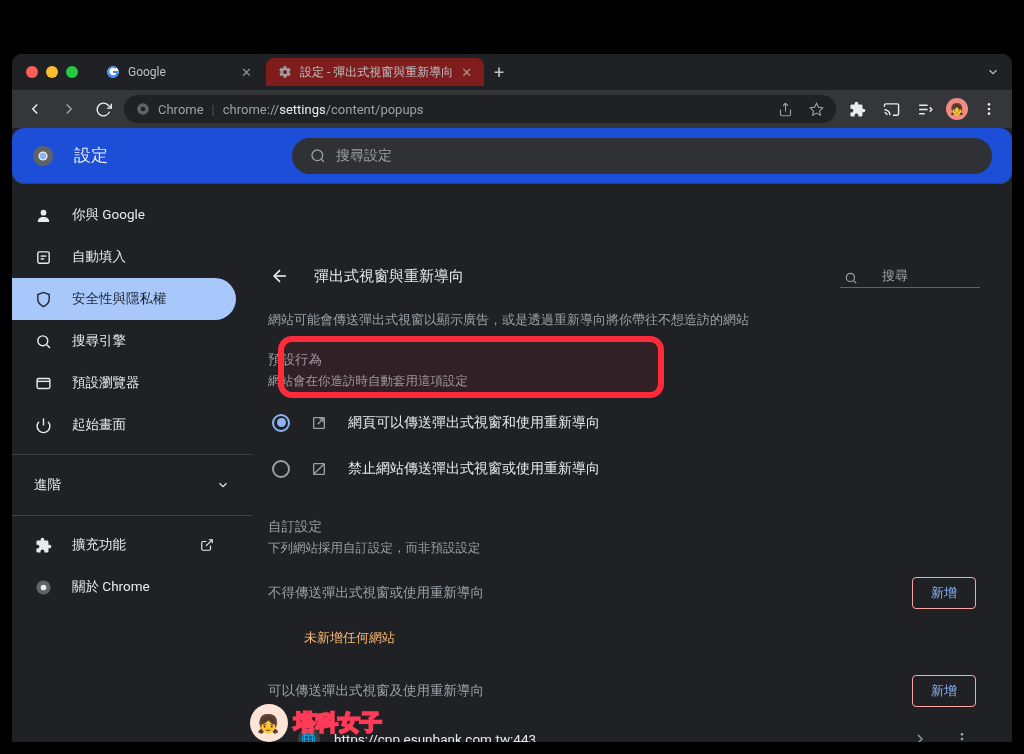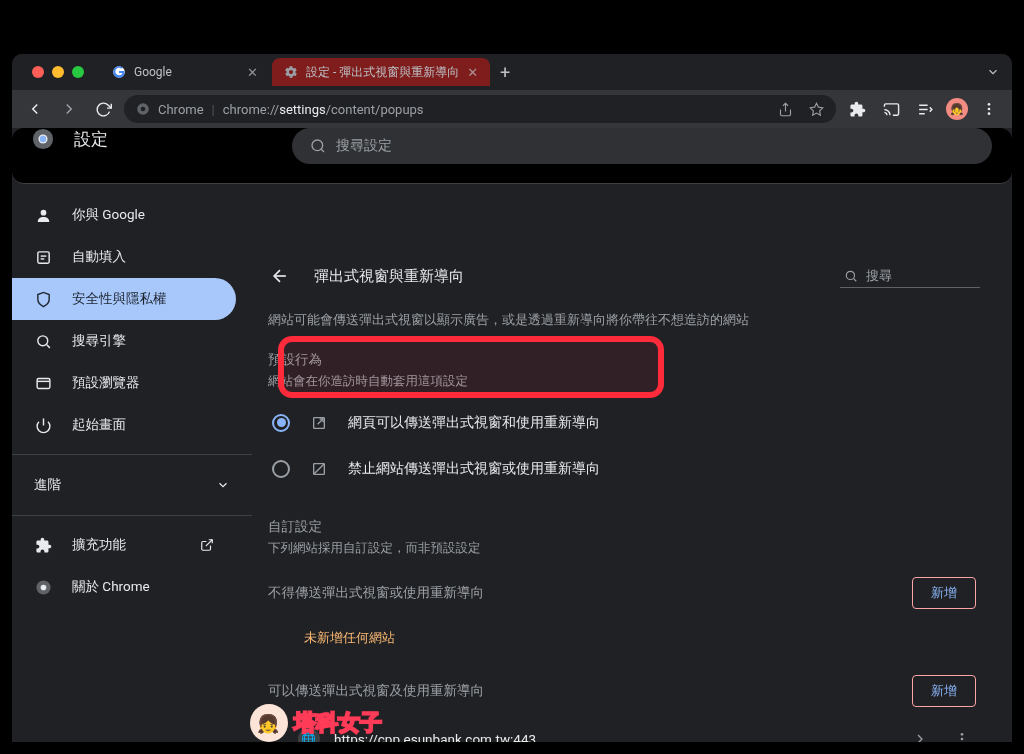--- a/index.html
+++ b/index.html
@@ -1,21 +1,21 @@
 <!DOCTYPE html>
 <html><head>
 <meta charset="utf-8">
 <style>
 * { margin:0; padding:0; box-sizing:border-box; font-family:-apple-system,BlinkMacSystemFont,"Segoe UI",Roboto,sans-serif; }
 body { background:#000; width:1024px; height:754px; position:relative; overflow:hidden; }
 
 .window { position:absolute; top:54px; left:12px; right:12px; bottom:12px; background:#202124; border-radius:10px 10px 0 0; display:flex; flex-direction:column; overflow:hidden; }
 
 
-.tabstrip { height:36px; background:#202124; display:flex; align-items:center; padding-left:20px; position:relative; }
+.tabstrip { height:36px; background:#202124; display:flex; align-items:center; padding-left:14px; position:relative; }
 .traffic { display:flex; gap:8px; margin-right:16px; }
 .dot { width:12px; height:12px; border-radius:50%; }
 .dot.r{background:#ff5f57}.dot.y{background:#febc2e}.dot.g{background:#28c840}
 .tab { height:28px; display:flex; align-items:center; gap:8px; padding:0 12px; color:#bdc1c6; font-size:12px; border-radius:8px 8px 0 0; cursor:pointer; margin-right:2px; min-width:170px; }
 .tab.active { background:#7f1d1d; }
 .tab .fav{width:14px;height:14px;display:flex;align-items:center;justify-content:center;}
 .tab .close{margin-left:auto;opacity:.7;font-size:13px;}
 .newtab{width:26px;height:26px;display:flex;align-items:center;justify-content:center;color:#bdc1c6;font-size:18px;cursor:pointer;}
 .tab-expand{position:absolute;right:12px;color:#bdc1c6;cursor:pointer;}
 
@@ -27,40 +27,40 @@
 .omni .chip{color:#9aa0a6;}
 .omni .sep{opacity:.4;}
 .omni .url b{color:#e8eaed; font-weight:400;}
 .omni .share, .omni .star{margin-left:auto;}
 .rbtns{display:flex;align-items:center;gap:8px;}
 .rbtns .ic{width:26px;height:26px;display:flex;align-items:center;justify-content:center;color:#e8eaed;cursor:pointer;}
 .avatar{width:22px;height:22px;border-radius:50%;background:#f28b82;display:flex;align-items:center;justify-content:center;font-size:11px;}
 
 
 .content { flex:1; display:flex; background:#202124; overflow:hidden;}
-.header { position:absolute; top:74px; left:12px; right:12px; height:56px; background:#000000; display:flex; padding:0 20px; gap:20px; border-bottom:1px solid #3c4043; z-index:2;border-radius:12px;}
+.header { position:absolute; top:74px; left:12px; right:12px; height:56px; background:#1d4ed8; display:flex; align-items:center; padding:0 20px; gap:20px; border-bottom:1px solid #3c4043; z-index:2;border-radius:12px;}
 .header .logo{width:22px;height:22px;}
 .header .title{color:#e8eaed;font-size:17px;font-weight:400;}
 .header .search{margin-left:auto;flex:0 0 700px;height:36px;background:#303134;border-radius:18px;display:flex;align-items:center;padding:0 18px;color:#9aa0a6;font-size:14px;gap:10px;}
 
 
 .sidebar{width:240px;padding-top:64px;display:flex;flex-direction:column;font-size:13.5px;}
 .side-item{height:42px;display:flex;align-items:center;padding:0 22px;gap:20px;color:#e8eaed;cursor:pointer;border-radius:0 22px 22px 0;margin-right:16px;}
 .side-item.active{background:#a8c7fa;color:#1f2733;}
 .side-item .ic{width:18px;height:18px;display:flex;align-items:center;justify-content:center;}
 .side-divider{height:1px;background:#3c4043;margin:8px 0 8px 0;}
 .side-adv{height:44px;display:flex;align-items:center;padding:0 22px;color:#e8eaed;cursor:pointer;justify-content:space-between;}
 .side-item .ext-ic{margin-left:auto;}
 
 
 .main{flex:1;padding:76px 32px 0 12px;overflow-y:auto;color:#9aa0a6;}
 .main-row{display:flex;align-items:center;gap:18px;margin-bottom:8px;}
 .back{width:32px;height:32px;display:flex;align-items:center;justify-content:center;color:#e8eaed;cursor:pointer;border-radius:50%;}
 .page-title{color:#e8eaed;font-size:15px;font-weight:500;flex:1;}
-.mini-search{display:flex;align-items:center;gap:8px;border-bottom:1px solid #5f6368;padding:2px 4px;color:#9aa0a6;font-size:13px;width:140px;}
+.mini-search{display:flex;align-items:flex-end;gap:24px;border-bottom:1px solid #5f6368;padding:2px 4px;color:#9aa0a6;font-size:13px;width:140px;}
 .desc{font-size:13px;margin:18px 0 20px 4px;color:#9aa0a6;line-height:1.6;}
 .sect-label{color:#9aa0a6;font-size:13.5px;margin:14px 0 4px 4px;}
 .sub-label{color:#9aa0a6;font-size:12.5px;margin:2px 0 10px 4px;}
 
 .radio-row{display:flex;align-items:center;gap:20px;height:46px;padding:0 8px;cursor:pointer;}
 .radio{width:18px;height:18px;border:2px solid #8ab4f8;border-radius:50%;display:flex;align-items:center;justify-content:center;}
 .radio.off{border-color:#9aa0a6;}
 .radio .inner{width:9px;height:9px;border-radius:50%;background:#8ab4f8;}
 .radio-icon{width:18px;height:18px;color:#9aa0a6;display:flex;align-items:center;justify-content:center;}
 .radio-label{color:#e8eaed;font-size:14px;}

